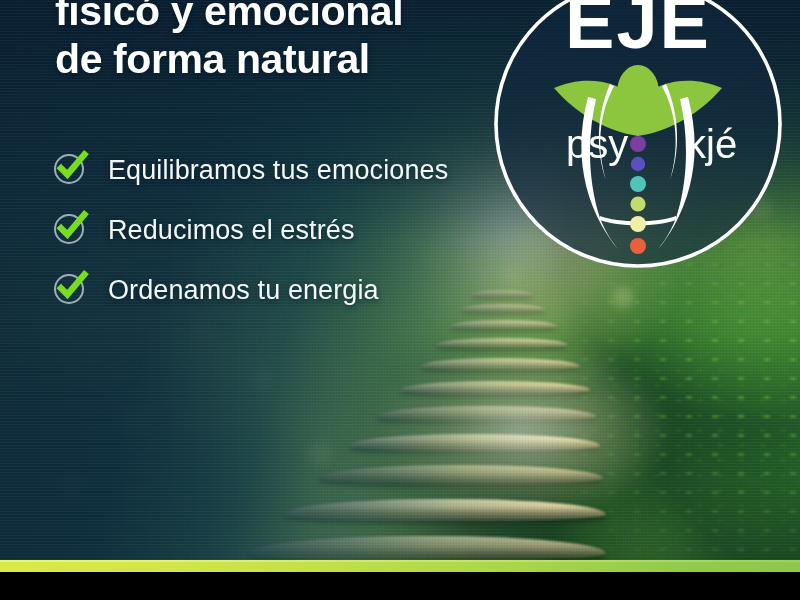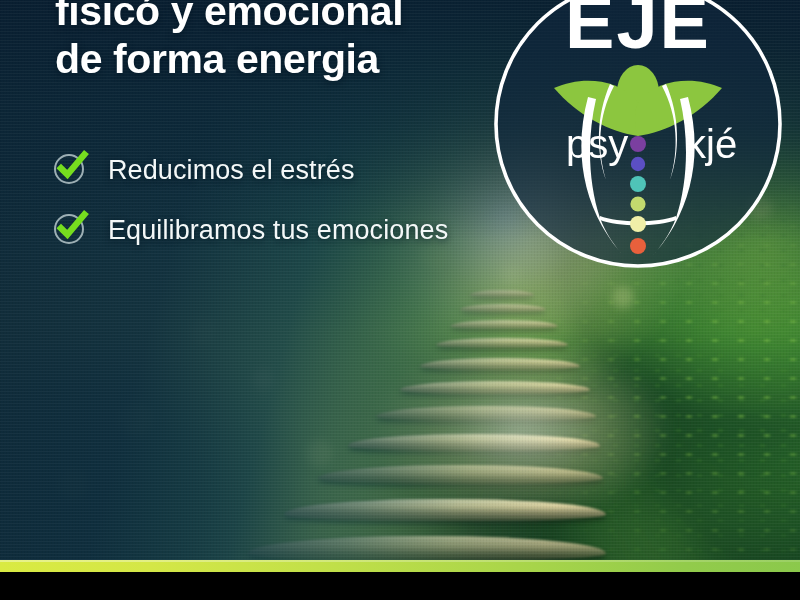--- a/index.html
+++ b/index.html
@@ -251,46 +251,55 @@
     <div class="bokeh" style="left:612px;top:286px;width:22px;height:22px;background:rgba(236,242,160,.3);"></div>
     <div class="bokeh" style="left:500px;top:262px;width:20px;height:20px;background:rgba(238,244,170,.28);"></div>
 
     <div class="scrim"></div>
     <div class="scrim-top"></div>
     <div class="grain"></div>
   </div>
 
   <div class="headline">
     <span class="hl-line">fisicó y emocional</span>
-    <span class="hl-line">de forma energia</span>
+    <span class="hl-line">de forma natural</span>
   </div>
 
   <div class="checklist">
+
+    <div class="check-row">
+      <span class="check-icon">
+        <span class="ring"></span>
+        <svg viewBox="0 0 38 38">
+          <path d="M9 20.2 L15.4 26.6 L32.4 6.4" fill="none" stroke="#76dd1f" stroke-width="6.4" stroke-linecap="square" stroke-linejoin="miter"></path>
+        </svg>
+      </span>
+      <span class="check-label">Equilibramos tus emociones</span>
+    </div>
 
     <div class="check-row">
       <span class="check-icon">
         <span class="ring"></span>
         <svg viewBox="0 0 38 38">
           <path d="M9 20.2 L15.4 26.6 L32.4 6.4" fill="none" stroke="#76dd1f" stroke-width="6.4" stroke-linecap="square" stroke-linejoin="miter"></path>
         </svg>
       </span>
       <span class="check-label">Reducimos el estrés</span>
     </div>
 
+
     <div class="check-row">
       <span class="check-icon">
         <span class="ring"></span>
         <svg viewBox="0 0 38 38">
           <path d="M9 20.2 L15.4 26.6 L32.4 6.4" fill="none" stroke="#76dd1f" stroke-width="6.4" stroke-linecap="square" stroke-linejoin="miter"></path>
         </svg>
       </span>
-      <span class="check-label">Equilibramos tus emociones</span>
+      <span class="check-label">Ordenamos tu energia</span>
     </div>
-
-
 
   </div>
 
   <div class="logo">
     <svg viewBox="0 0 292 318" xmlns="http://www.w3.org/2000/svg">
 
       <circle class="logo-circle-fill" cx="146" cy="158" r="142"></circle>
       <circle cx="146" cy="158" r="142" fill="none" stroke="#ffffff" stroke-width="3.6"></circle>
 
       <text x="146" y="82" text-anchor="middle" font-family="Liberation Sans, sans-serif" font-size="74" font-weight="700" letter-spacing="2" fill="#ffffff">EJE</text>

